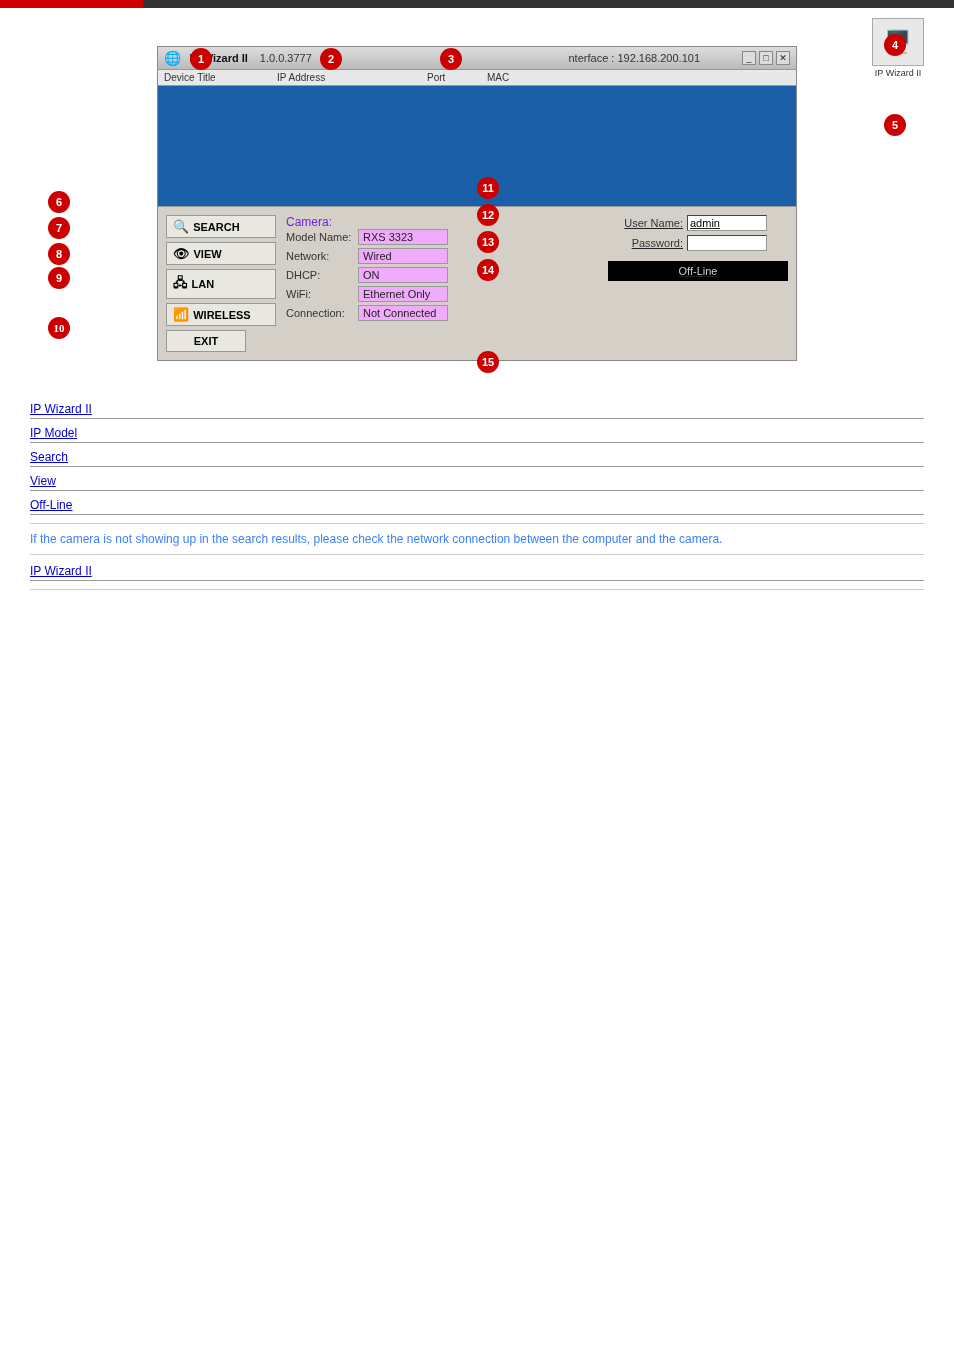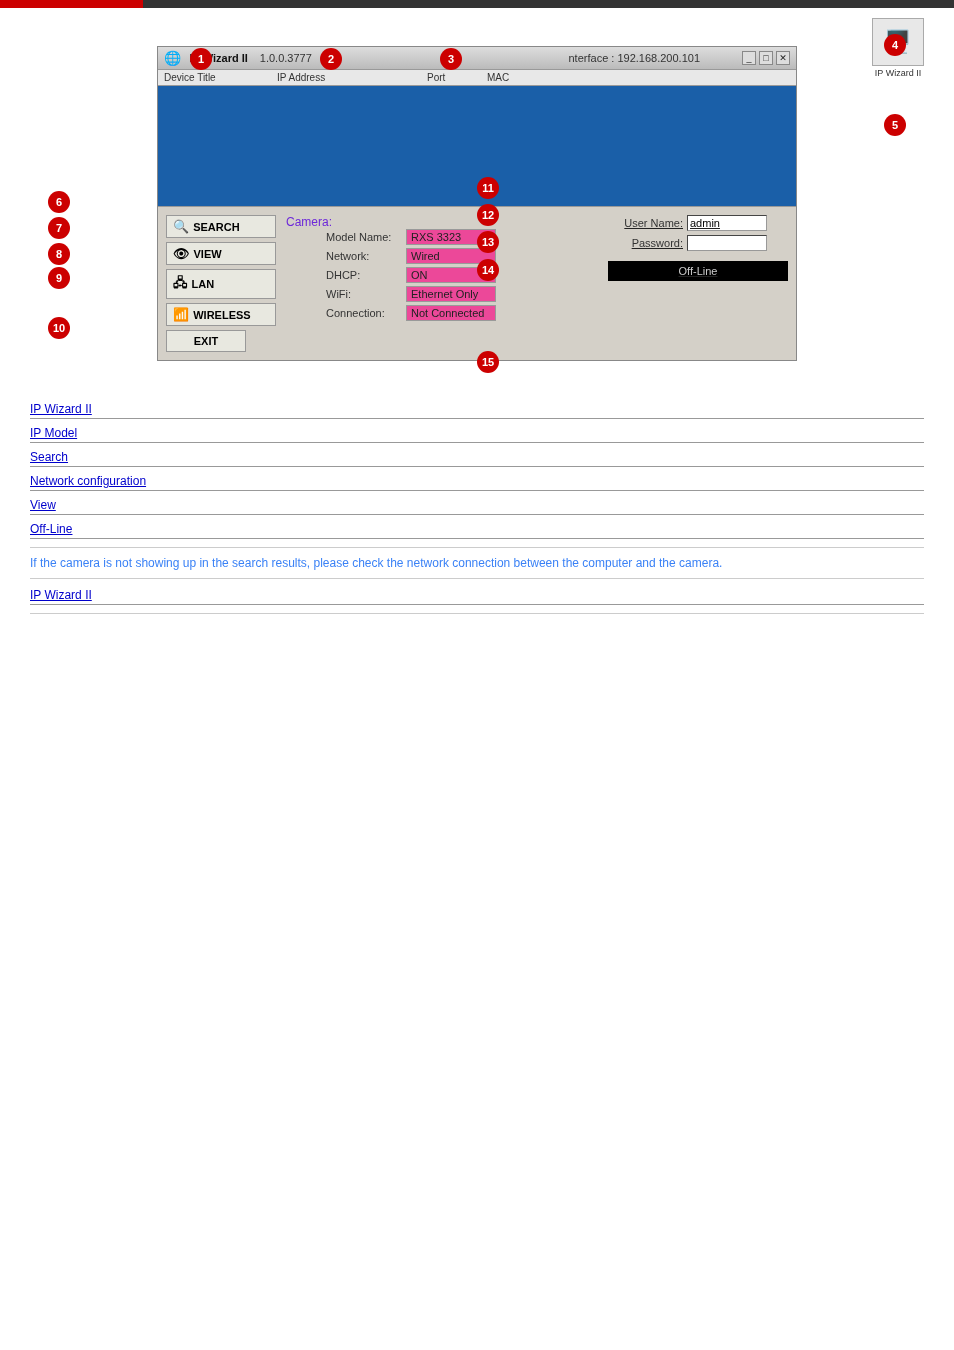--- a/index.html
+++ b/index.html
@@ -202,26 +202,25 @@
       font-weight: normal;
       color: #6d28d9;
     }
     .camera-row {
       display: flex;
       align-items: center;
       margin-bottom: 3px;
       font-size: 11px;
     }
     .camera-label {
-      width: 80px;
+      width: 72px;
       color: #333;
-      margin-left: 40px;
     }
     .camera-value {
-      background: #ec4899;
+      background: #f0abfc;
       border: 1px solid #999;
       padding: 1px 4px;
       min-width: 90px;
       font-size: 11px;
     }
 
     
     .auth-panel {
       width: 180px;
       display: flex;
@@ -444,21 +443,21 @@
       </div>
       
       <div class="callout" style="bottom:96px; left:-12px;">
         <span>8</span>
       </div>
       
       <div class="callout" style="bottom:72px; left:-12px;">
         <span>9</span>
       </div>
       
-      <div class="callout" style="bottom:22px; left:-12px;">
+      <div class="callout" style="bottom:22px; left:-12px;font-family:Liberation Serif, serif;">
         <span>10</span>
       </div>
       
       <div class="callout" style="bottom:162px; left:50%;">
         <span>11</span>
       </div>
       
       <div class="callout" style="bottom:135px; left:50%;">
         <span>12</span>
       </div>
@@ -487,23 +486,20 @@
   </div>
 
   <div class="text-section-line">
     <span class="text-link">IP Model</span>
   </div>
 
   <div class="text-section-line">
     <span class="text-link">Search</span>
   </div>
 
-  <div class="text-section-line">
-    <span class="text-link">Network configuration</span>
-  </div>
 
   <div class="text-section-line">
     <span class="text-link">View</span>
   </div>
 
   <div class="text-section-line">
     <span class="text-link">Off-Line</span>
   </div>
 
   <hr class="divider-line">

